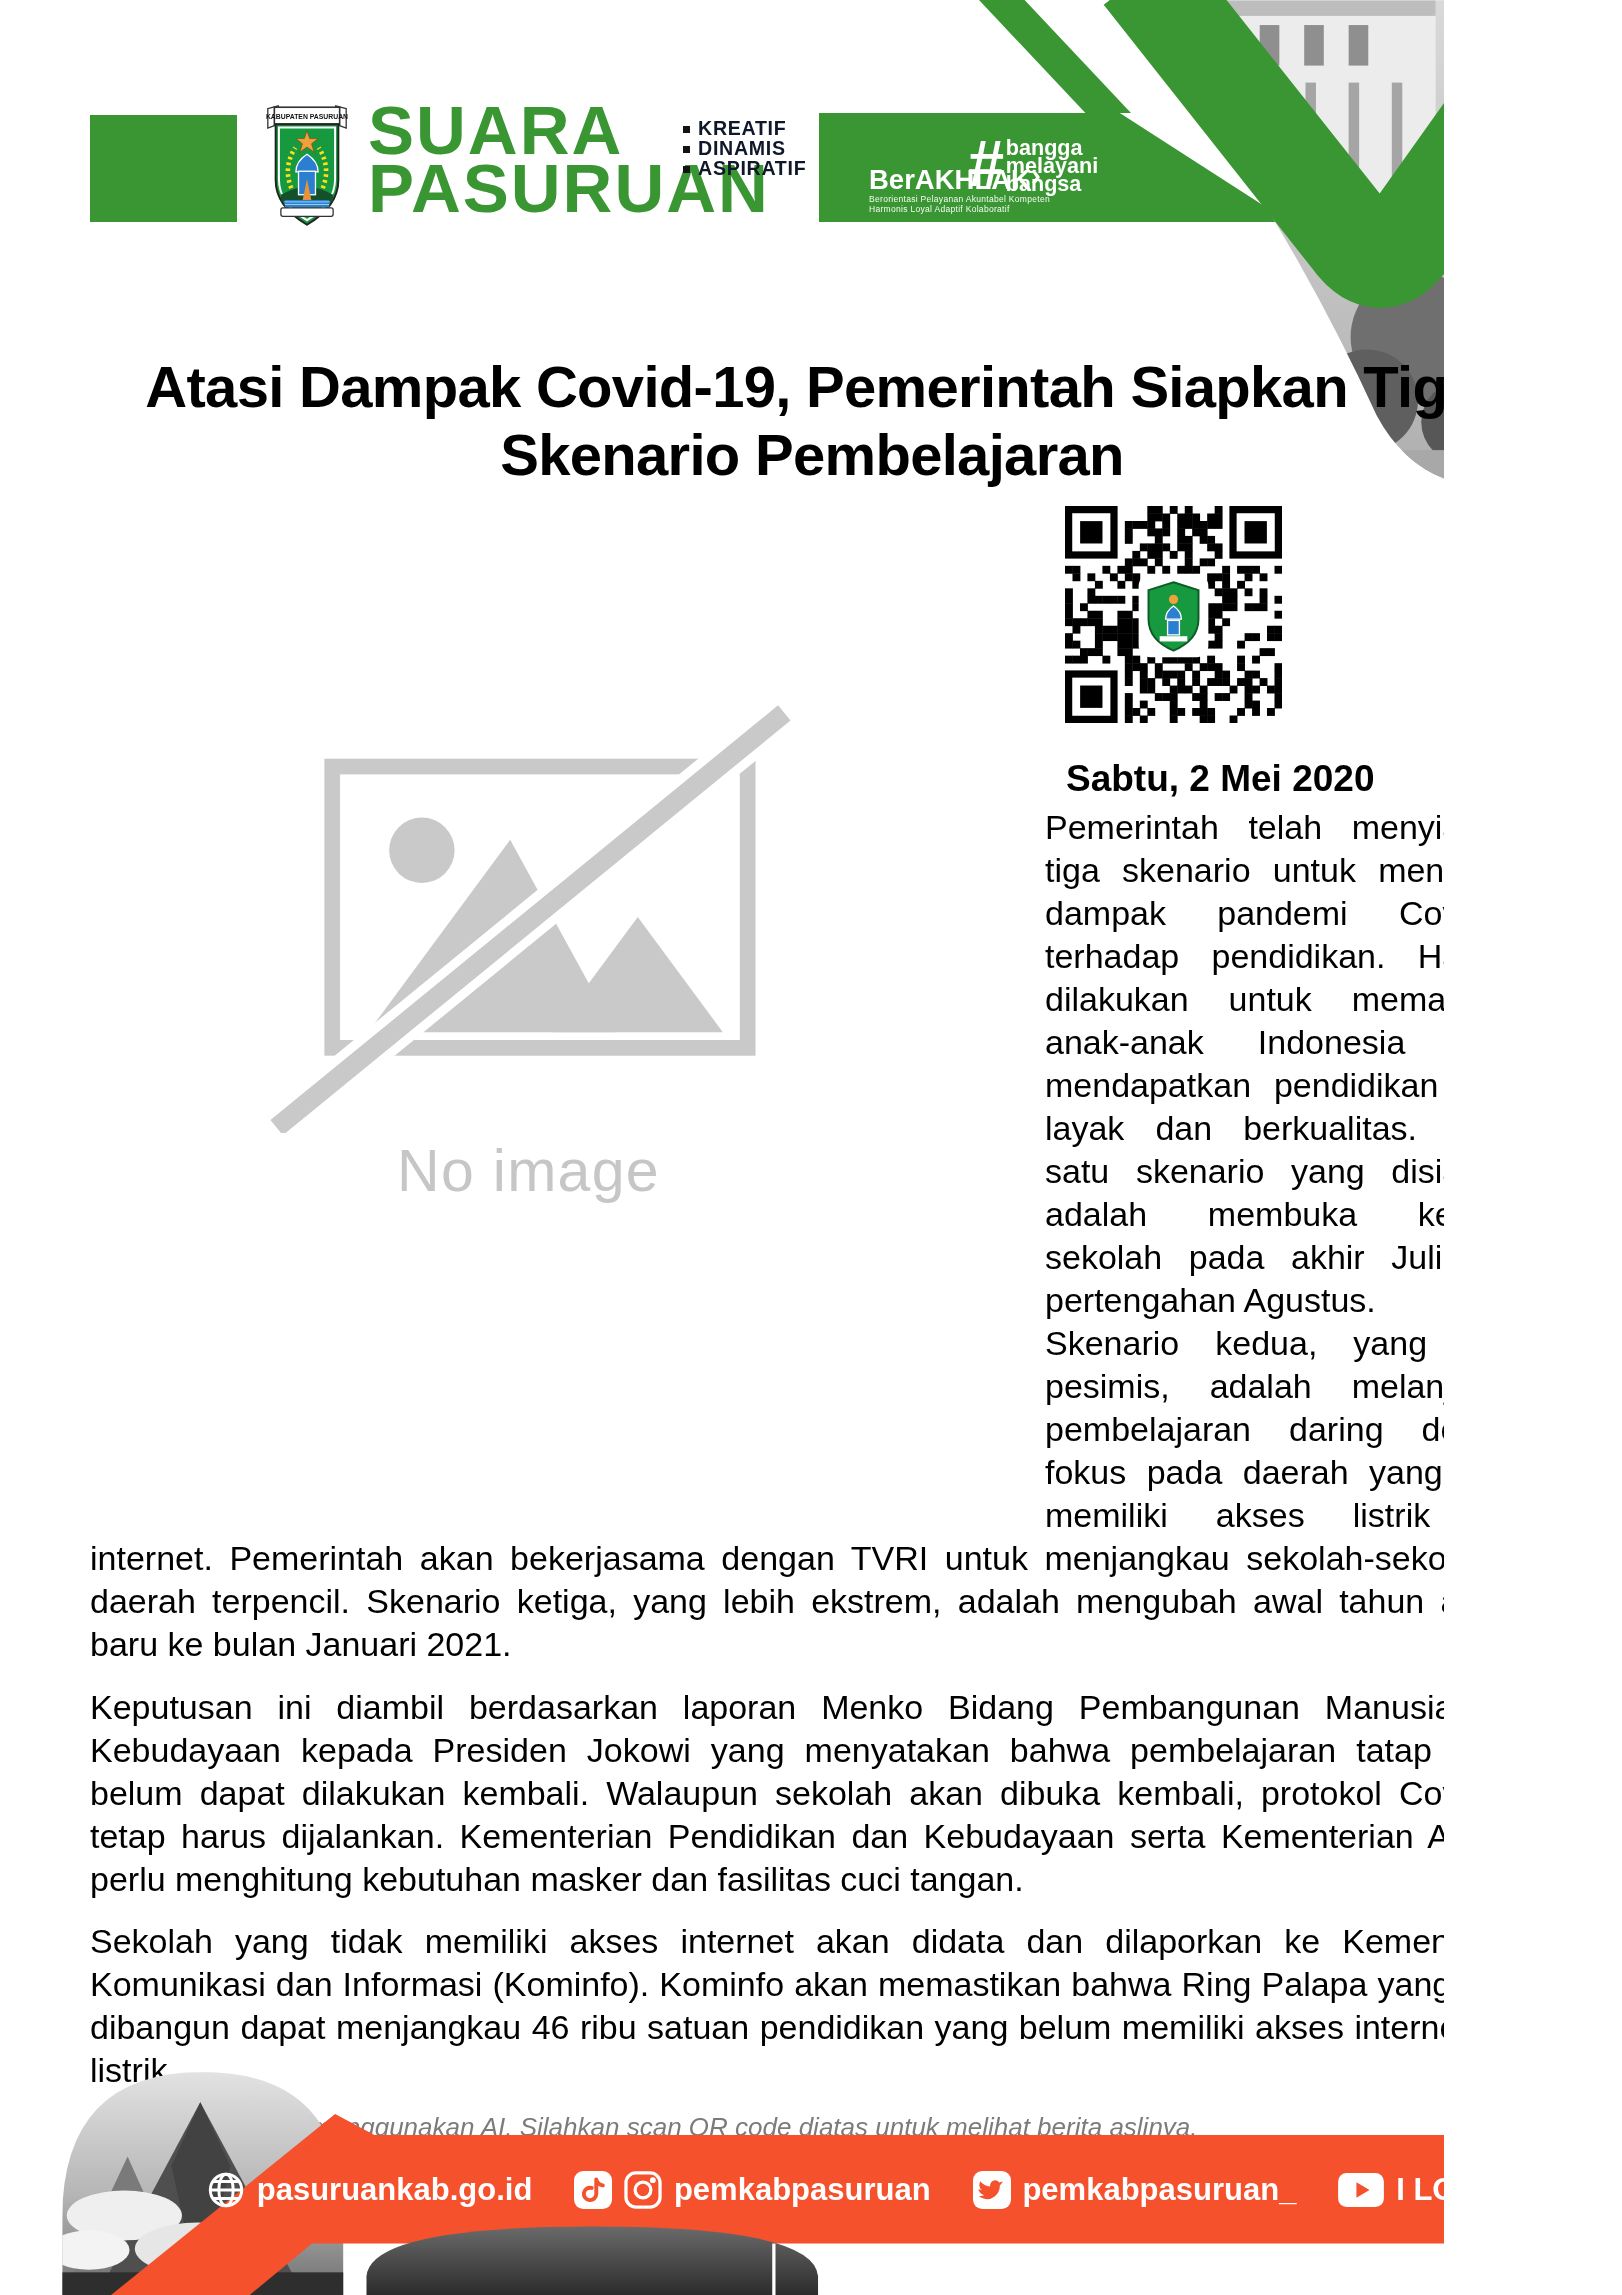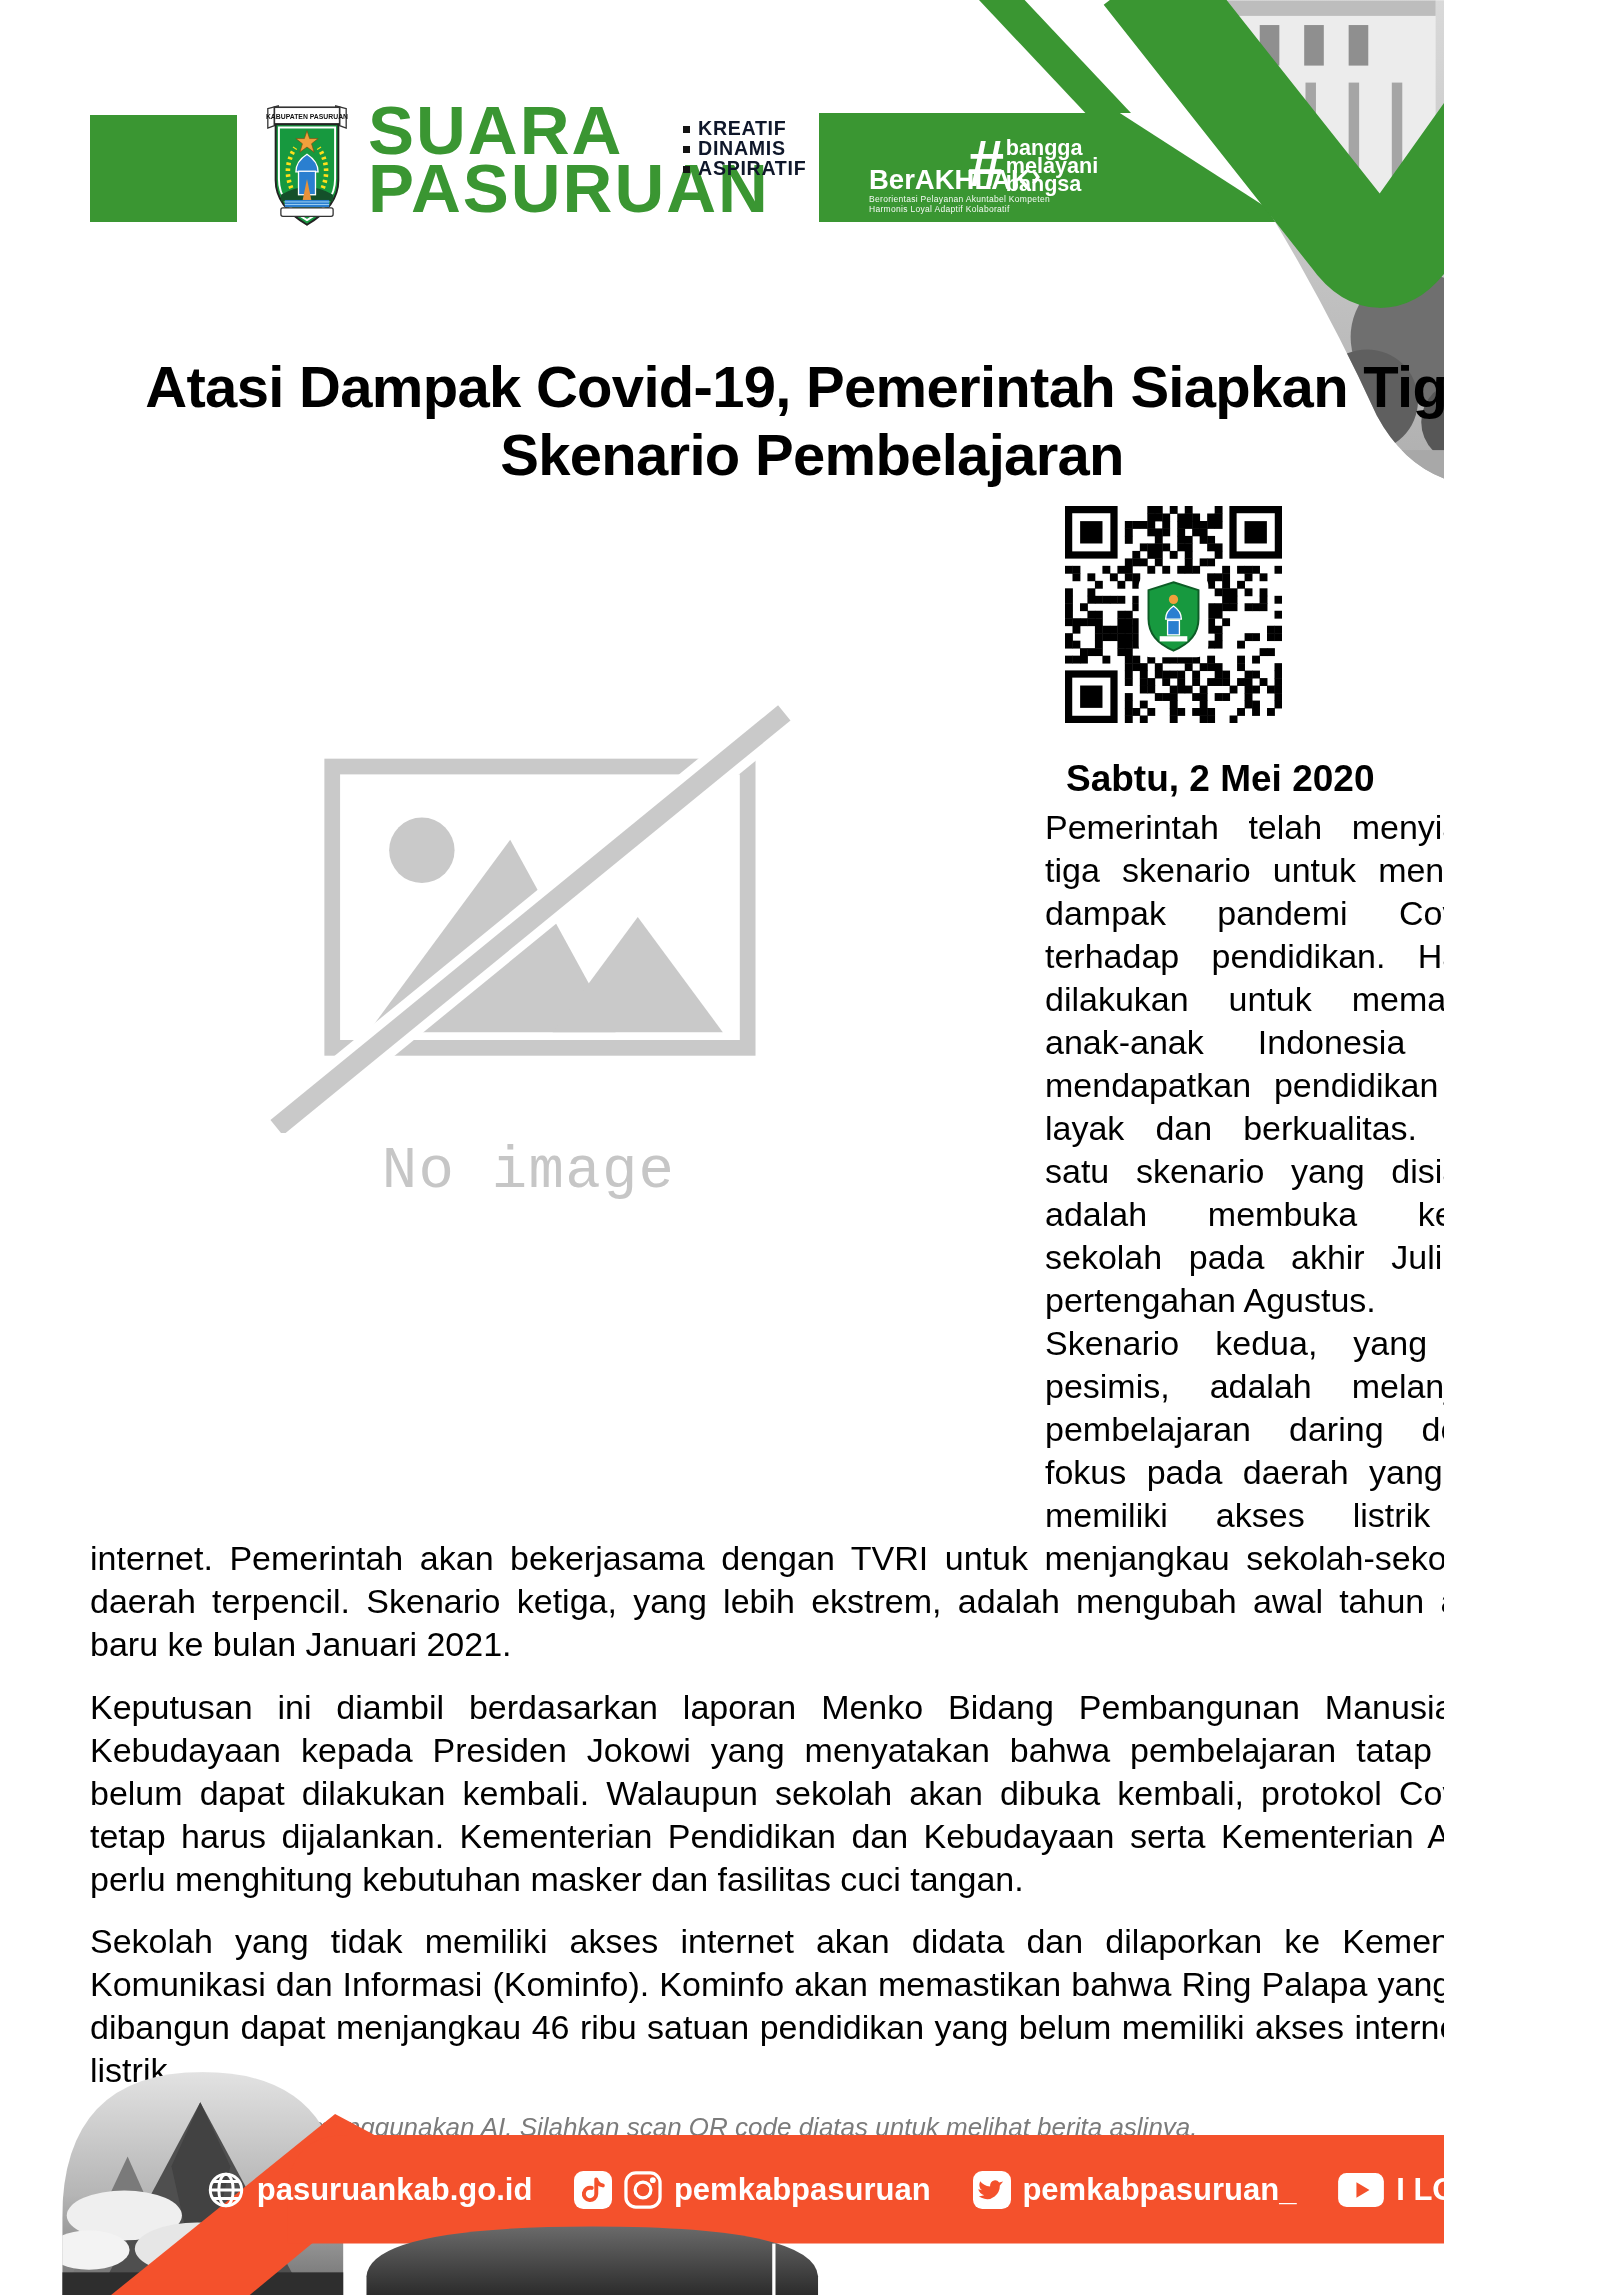--- a/index.html
+++ b/index.html
@@ -35,21 +35,21 @@
   
   .content{position:absolute;left:90px;top:505px;width:1445px;font-size:34px;line-height:43px;}
   .figure-float{float:left;width:955px;height:1024px;}
   .spacer{height:301px;}
   .content p{margin:0 0 19.6px;text-align:justify;}
   .content p.nogap{margin-bottom:0;}
   .ai-note{font-size:26px;line-height:31px;color:#7b7b7b;font-style:italic;margin-top:9.2px;
            text-align:left;}
   .no-image-svg{position:absolute;left:167px;top:196px;width:543px;height:432px;}
   .no-image-label{position:absolute;left:167px;top:645px;width:543px;text-align:center;
-           font-size:59px;color:#c6c6c6;letter-spacing:1.3px;font-family:Liberation Mono, monospace;}
+           font-size:59px;color:#c6c6c6;letter-spacing:1.3px;}
   .qr{position:absolute;left:975px;top:1.3px;width:217px;height:217px;}
   .qr svg{width:100%;height:100%;}
   .date{position:absolute;left:970px;top:252px;font-size:37px;font-weight:700;margin-left:6px;}
 
   
   .footer-decor{position:absolute;left:0;top:2055px;width:1623px;height:241px;}
   .footer-bar-content{position:absolute;left:288px;top:2135px;width:1247px;height:109px;
         display:flex;align-items:center;justify-content:center;gap:42px;color:#fff;
         font-size:31px;font-weight:700;z-index:6;white-space:nowrap;}
   .fgroup{display:flex;align-items:center;gap:11.8px;}

